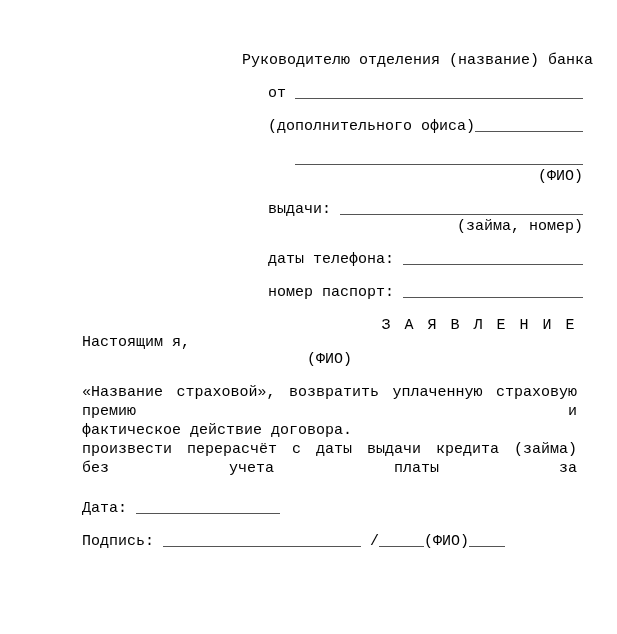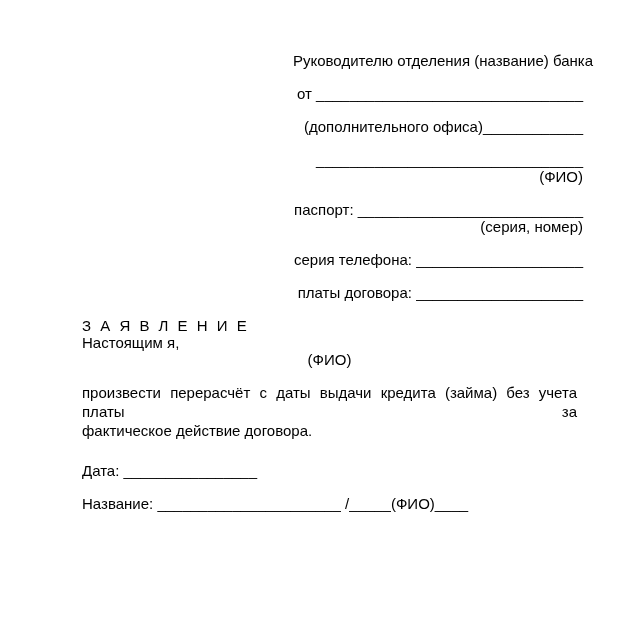--- a/index.html
+++ b/index.html
@@ -2,21 +2,21 @@
 <html><head>
 <meta charset="utf-8">
 <style>
   html, body { margin: 0; padding: 0; background: #ffffff; }
   .page {
     position: relative;
     width: 617px;
     height: 629px;
     background: #ffffff;
     color: #000000;
-    font-family: Liberation Sans, sans-serif;
+    font-family: Liberation Mono, monospace;
     font-size: 15px;
     overflow: hidden;
   }
   
   .header-block {
     padding-top: 52px;
     margin-right: 34px;
     text-align: right;
   }
   .hrow {
@@ -27,21 +27,21 @@
   .hrow.caption { margin-top: -16px; margin-bottom: 16px; }
   .recipient { position: relative; right: -10px; }
   
   .main-col {
     margin-left: 82px;
     width: 495px;
   }
   .doc-title {
     margin-top: 13px;
     line-height: 17px;
-    text-align: left;
+    text-align: right;
     letter-spacing: 2.5px;
     white-space: nowrap;
   }
   .intro {
     line-height: 17px;
   }
   .fio-line {
     margin-top: 11px;
     line-height: 17px;
     white-space: nowrap;
@@ -76,38 +76,39 @@
   <div class="header-block">
     <div class="hrow recipient">Руководителю отделения (название) банка</div>
 
     <div class="hrow"><span>от </span><span>________________________________</span></div>
 
     <div class="hrow"><span>(дополнительного офиса)</span><span>____________</span></div>
 
     <div class="hrow"><span>________________________________</span></div>
     <div class="hrow caption"><span>(ФИО)</span></div>
 
-    <div class="hrow"><span>паспорт: </span><span>___________________________</span></div>
-    <div class="hrow caption"><span>(серия, номер)</span></div>
+    <div class="hrow"><span>выдачи: </span><span>___________________________</span></div>
+    <div class="hrow caption"><span>(займа, номер)</span></div>
 
-    <div class="hrow"><span>серия телефона: </span><span>____________________</span></div>
+    <div class="hrow"><span>даты телефона: </span><span>____________________</span></div>
 
-    <div class="hrow"><span>платы договора: </span><span>____________________</span></div>
+    <div class="hrow"><span>номер паспорт: </span><span>____________________</span></div>
   </div>
 
   <div class="main-col">
     <div class="doc-title">З А Я В Л Е Н И Е</div>
 
     <div class="intro">Настоящим я,</div>
 
     <div class="fio-caption">(ФИО)</div>
 
     <div class="body-par">
+      <div class="pline just">«Название страховой», возвратить уплаченную страховую премию и</div>
+      <div class="pline">фактическое действие договора.</div>
       <div class="pline just">произвести перерасчёт с даты выдачи кредита (займа) без учета платы за</div>
-      <div class="pline">фактическое действие договора.</div>
     </div>
 
     <div class="date-row"><span>Дата: </span><span>________________</span></div>
 
-    <div class="sign-row"><span>Название: </span><span>______________________</span><span> /</span><span>_____</span><span>(ФИО)</span><span>____</span></div>
+    <div class="sign-row"><span>Подпись: </span><span>______________________</span><span> /</span><span>_____</span><span>(ФИО)</span><span>____</span></div>
   </div>
 
 </div>
 
 </body></html>

